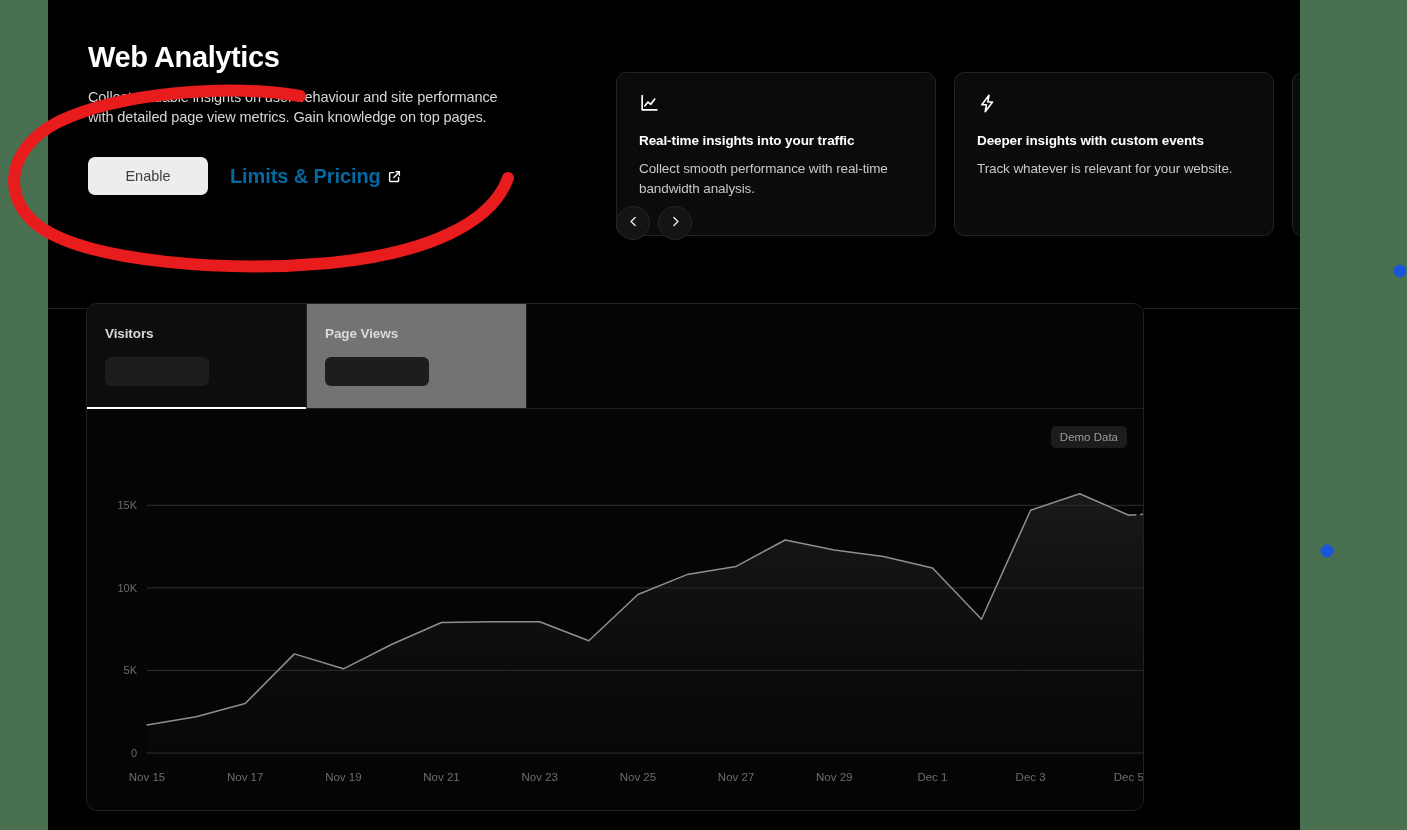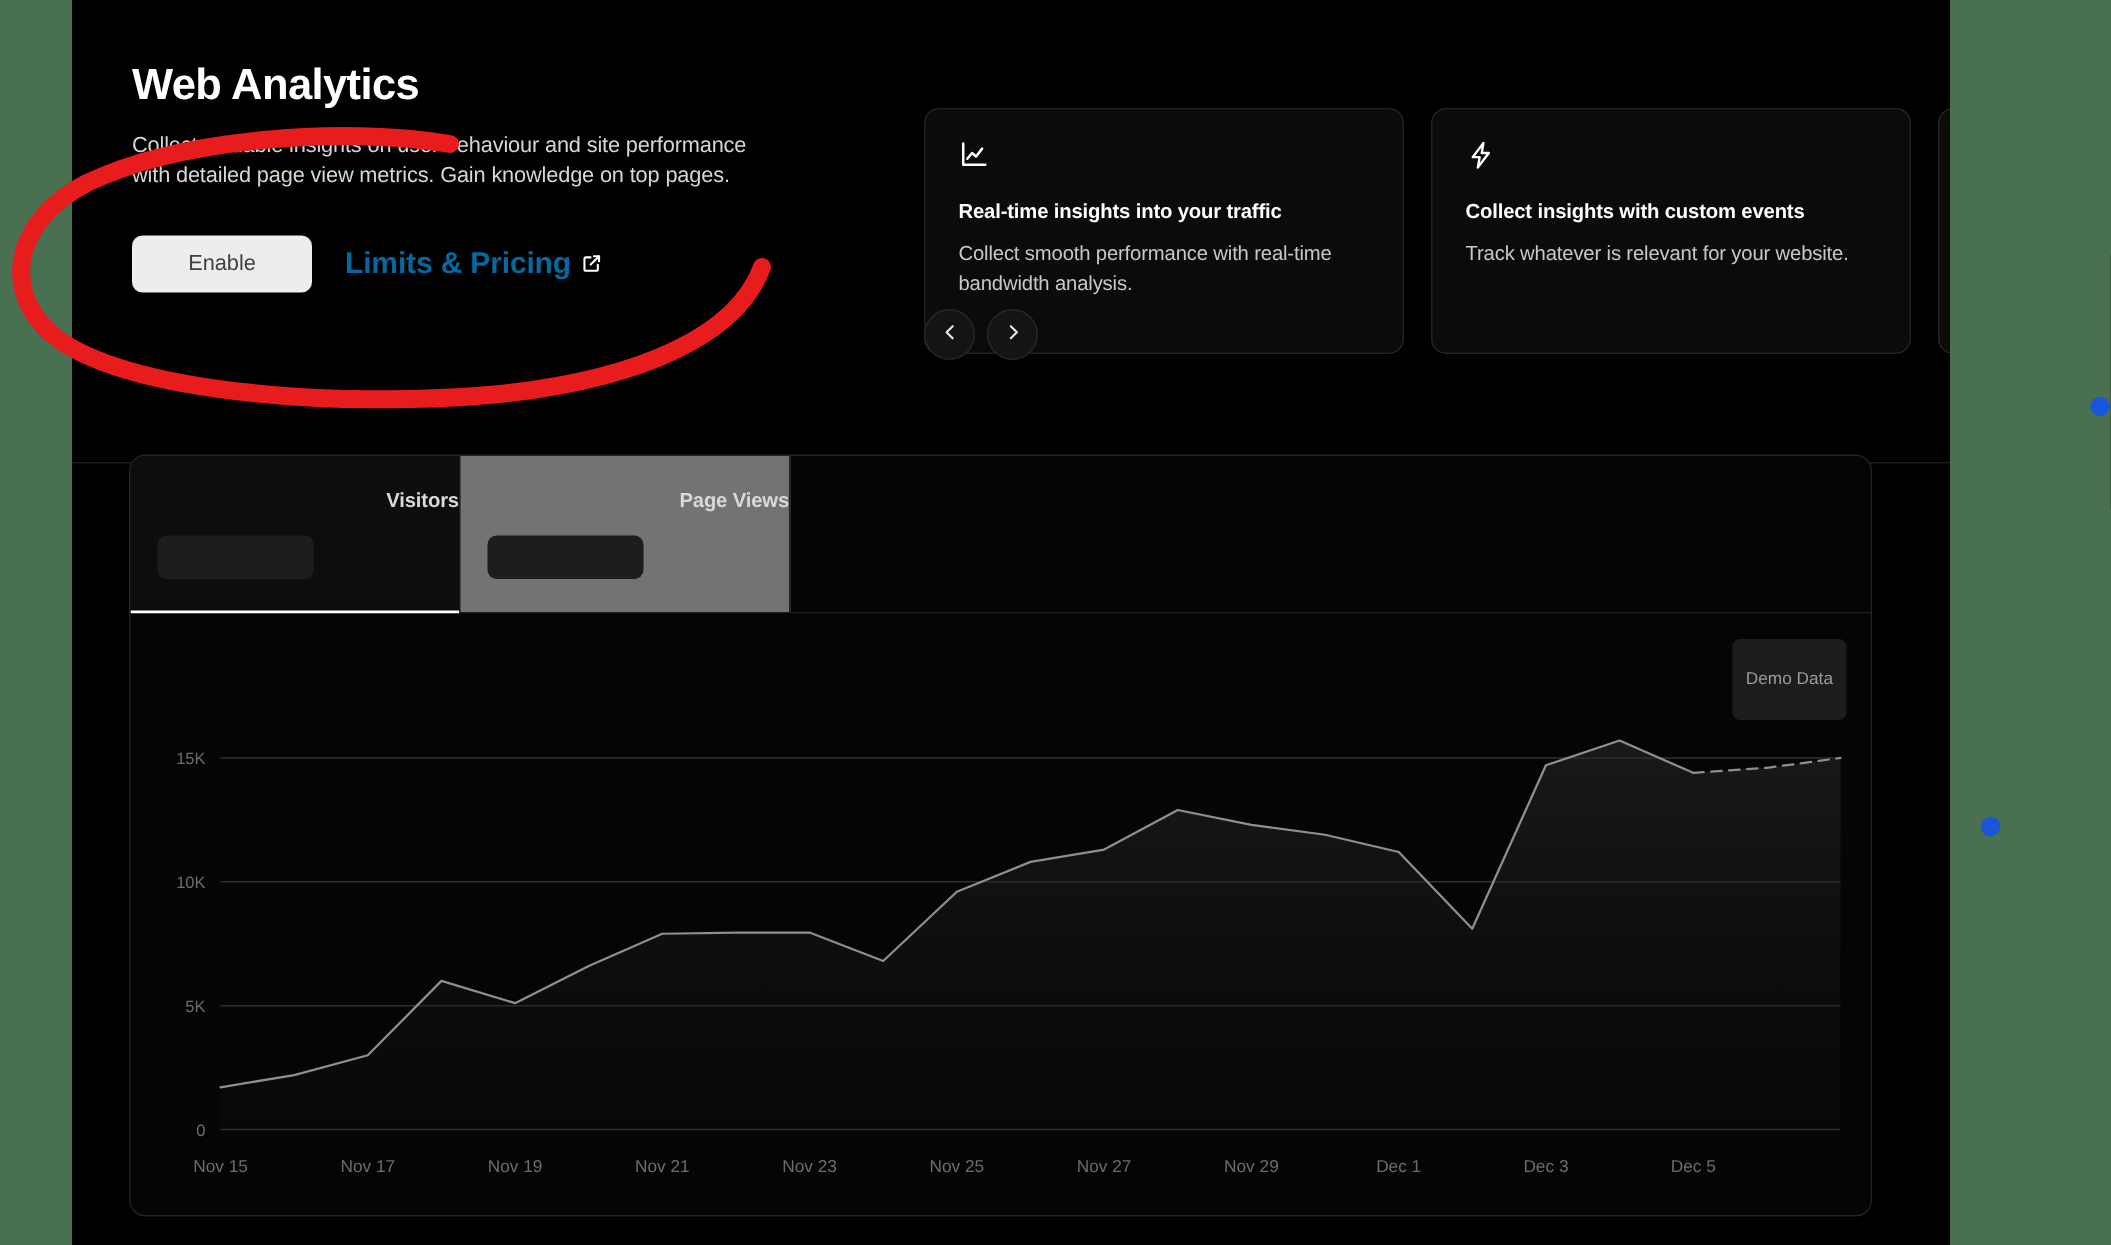--- a/index.html
+++ b/index.html
@@ -169,27 +169,26 @@
     justify-content: center;
     cursor: pointer;
     padding: 0;
   }
 
   
   .panel {
     position: absolute;
     left: 38px;
     top: 303px;
-    width: 1162px;
+    width: 1058px;
     height: 508px;
     background: #080808;
     border: 1px solid #222222;
     border-radius: 11px;
     overflow: hidden;
-    text-align: right;
   }
 
   .tabs {
     display: flex;
     height: 105px;
     border-bottom: 1px solid #1f1f1f;
   }
 
   .tab {
     position: relative;
@@ -237,21 +236,21 @@
     background: #050505;
   }
 
   .demo-badge {
     position: absolute;
     right: 16px;
     top: 17px;
     background: #1c1c1c;
     color: #9b9b9b;
     font-size: 11.5px;
-    padding: 21px 9px;
+    padding: 5px 9px;
     border-radius: 5px;
     z-index: 3;
   }
 
   .chart-svg { display: block; width: 1200px; height: 401px; }
 
   .ytick { fill: #6d6d6d; font-size: 11px; text-anchor: end; font-family: "Liberation Sans", sans-serif; }
   .xtick { fill: #6d6d6d; font-size: 11.5px; text-anchor: middle; font-family: "Liberation Sans", sans-serif; }
 
   
@@ -303,21 +302,21 @@
             <div class="fcard-title">Real-time insights into your traffic</div>
             <div class="fcard-body">Collect smooth performance with real-time bandwidth analysis.</div>
           </div>
 
           <div class="fcard">
             <span class="fcard-icon">
               <svg width="21" height="21" viewBox="0 0 20 20" fill="none" stroke="#ffffff" stroke-width="1.5" stroke-linecap="round" stroke-linejoin="round">
                 <path d="M11.4 2.2 4.6 11.2h4.4l-1.2 6.6 7-9.2h-4.5z"></path>
               </svg>
             </span>
-            <div class="fcard-title">Collect insights with custom events</div>
+            <div class="fcard-title">Deeper insights with custom events</div>
             <div class="fcard-body">Track whatever is relevant for your website.</div>
           </div>
 
           <div class="fcard">
             
             
             
           </div>
 
         </div>

